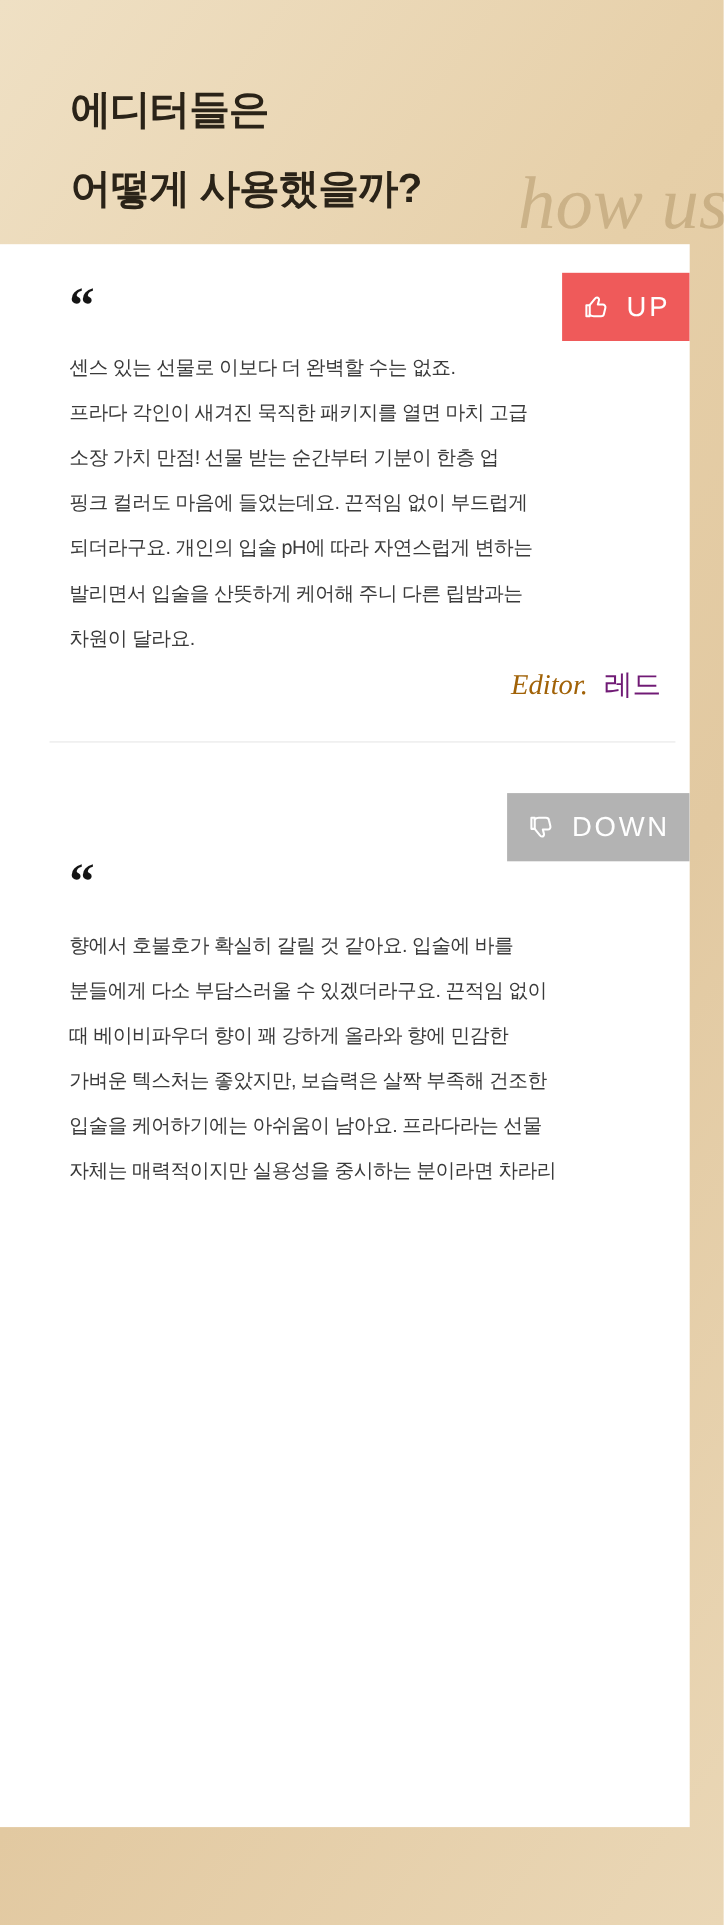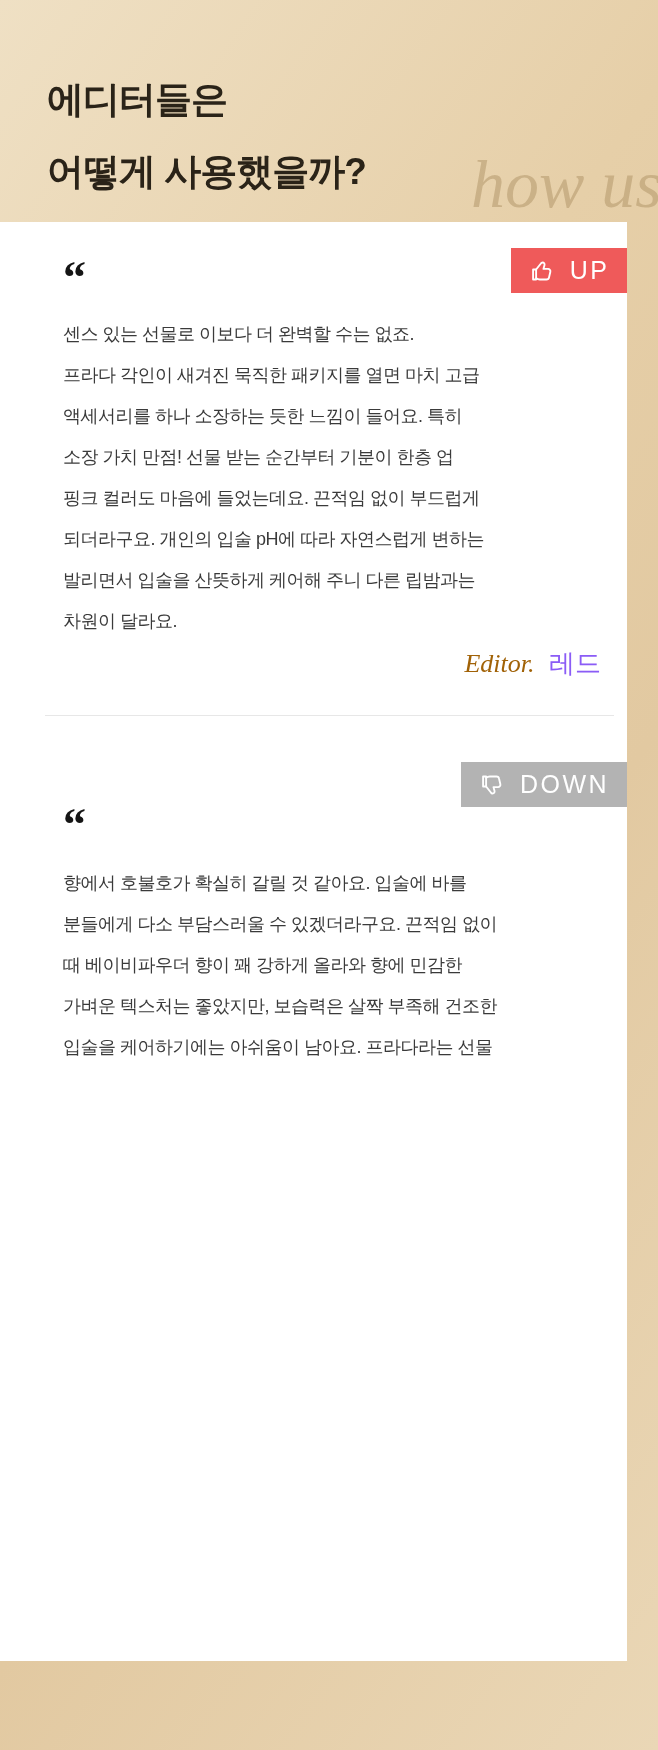--- a/index.html
+++ b/index.html
@@ -22,21 +22,21 @@
     overflow:hidden;
     background:linear-gradient(125deg,#efe0c4 0%,#e6cfa8 38%,#e2c9a1 62%,#ead7b6 100%);
   }
   
   .header{
     position:relative;
     height:222px;
     overflow:hidden;
   }
   .header-title{
-    padding:64px 0 0 47px;
+    padding:64px 0 0 64px;
     font-size:37px;
     font-weight:600;
     letter-spacing:-1px;
     line-height:72px;
     color:#2a2318;
   }
   .watermark{
     position:absolute;
     right:-34px;
     bottom:-2px;
@@ -51,21 +51,21 @@
   .card{
     position:relative;
     width:627px;
     height:1439px;
     background:#fff;
     overflow:hidden;
   }
   .badge{
     display:flex;align-items:center;justify-content:center;
     gap:13px;
-    height:45px;
+    height:62px;
     color:#fff;
     font-size:25px;
     letter-spacing:2.5px;
   }
   .badge svg{display:block;}
   .badge-up{
     position:absolute;top:26px;right:0;
     width:116px;
     background:var(--accent-red,#ef5a5a);
   }
@@ -101,21 +101,21 @@
     text-align:right;
   }
   .editor-label{
     font-family:"Liberation Serif","DejaVu Serif",serif;
     font-style:italic;
     font-size:26px;
     color:#a16207;
   }
   .editor-name{
     font-size:26px;
-    color:#8b5cf6;
+    color:#701a75;
     margin-left:10px;
   }
   .divider{
     margin:34px 13px 0 45px;
     border-top:1px solid #e7e7e7;
     height:0;
   }
   .flip-v{transform:scaleY(-1);}
 </style>
 </head>
@@ -140,21 +140,20 @@
           <path d="M6.1 18.1c.9.8 1.9 1.2 3.2 1.2h5.6c1.2 0 2.1-.7 2.3-1.9l1.1-4.7c.3-1.3-.7-2.5-2-2.5h-3.9l.9-3.4c.3-1.1-.5-2.1-1.6-2.1-.6 0-1.2.3-1.5.9L6.1 10.7"></path>
         </svg>
       </span>
       <span>UP</span>
     </div>
 
     <div class="quote">“</div>
     <div class="para">
         <div>센스 있는 선물로 이보다 더 완벽할 수는 없죠.</div>
         <div>프라다 각인이 새겨진 묵직한 패키지를 열면 마치 고급</div>
-        <div>액세서리를 하나 소장하는 듯한 느낌이 들어요. 특히</div>
         <div>소장 가치 만점! 선물 받는 순간부터 기분이 한층 업</div>
         <div>핑크 컬러도 마음에 들었는데요. 끈적임 없이 부드럽게</div>
         <div>되더라구요. 개인의 입술 pH에 따라 자연스럽게 변하는</div>
         <div>발리면서 입술을 산뜻하게 케어해 주니 다른 립밤과는</div>
         <div>차원이 달라요.</div>
       </div>
     <div class="editor-line">
       <span class="editor-label">Editor.</span>
       <span class="editor-name">레드</span>
     </div>
@@ -173,19 +172,20 @@
       </div>
     </div>
 
     <div class="quote quote2">“</div>
     <div class="para para2">
         <div>향에서 호불호가 확실히 갈릴 것 같아요. 입술에 바를</div>
         <div>분들에게 다소 부담스러울 수 있겠더라구요. 끈적임 없이</div>
         <div>때 베이비파우더 향이 꽤 강하게 올라와 향에 민감한</div>
         <div>가벼운 텍스처는 좋았지만, 보습력은 살짝 부족해 건조한</div>
         <div>입술을 케어하기에는 아쉬움이 남아요. 프라다라는 선물</div>
+        <div>자체는 매력적이지만 실용성을 중시하는 분이라면 차라리</div>
       </div>
 
   </div>
 
   <div style="height:89px;"></div>
 
 </div>
 
 </body></html>

